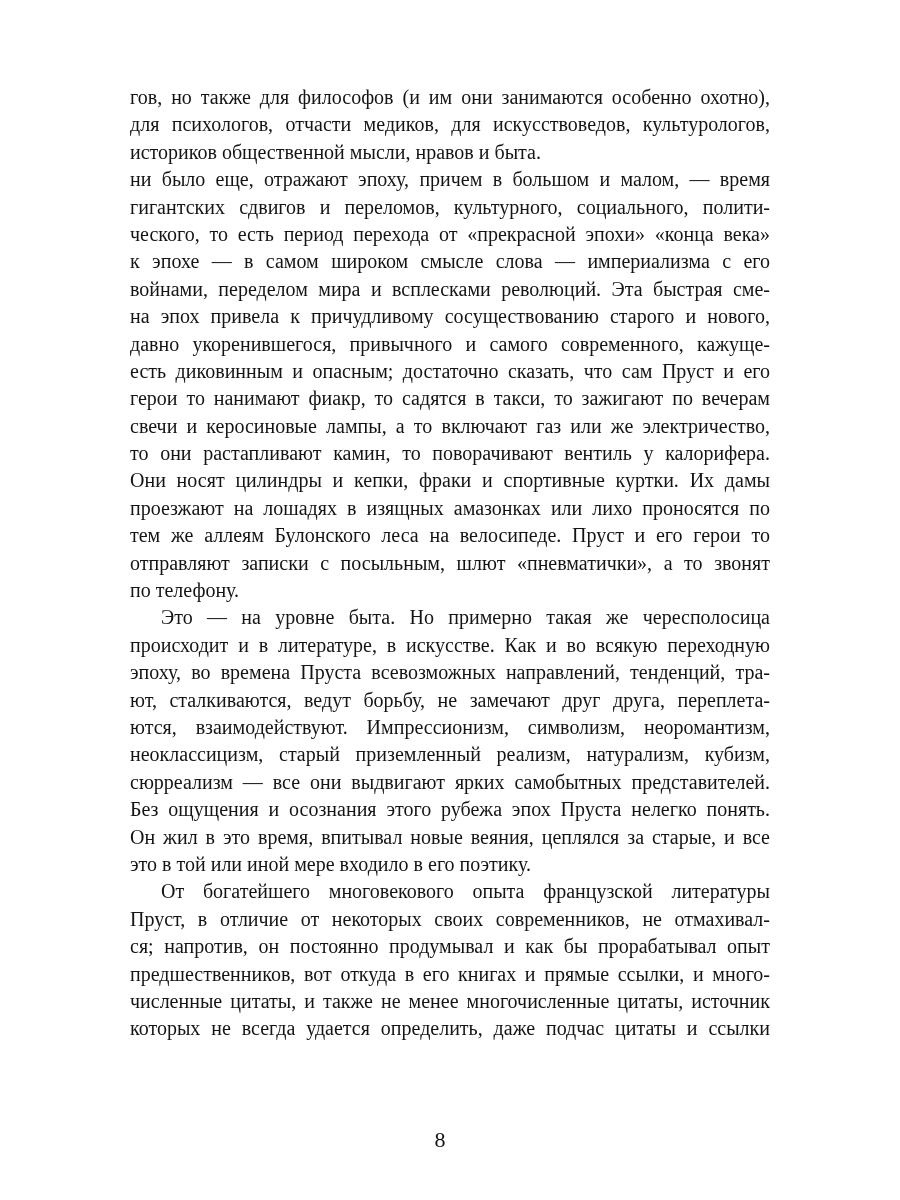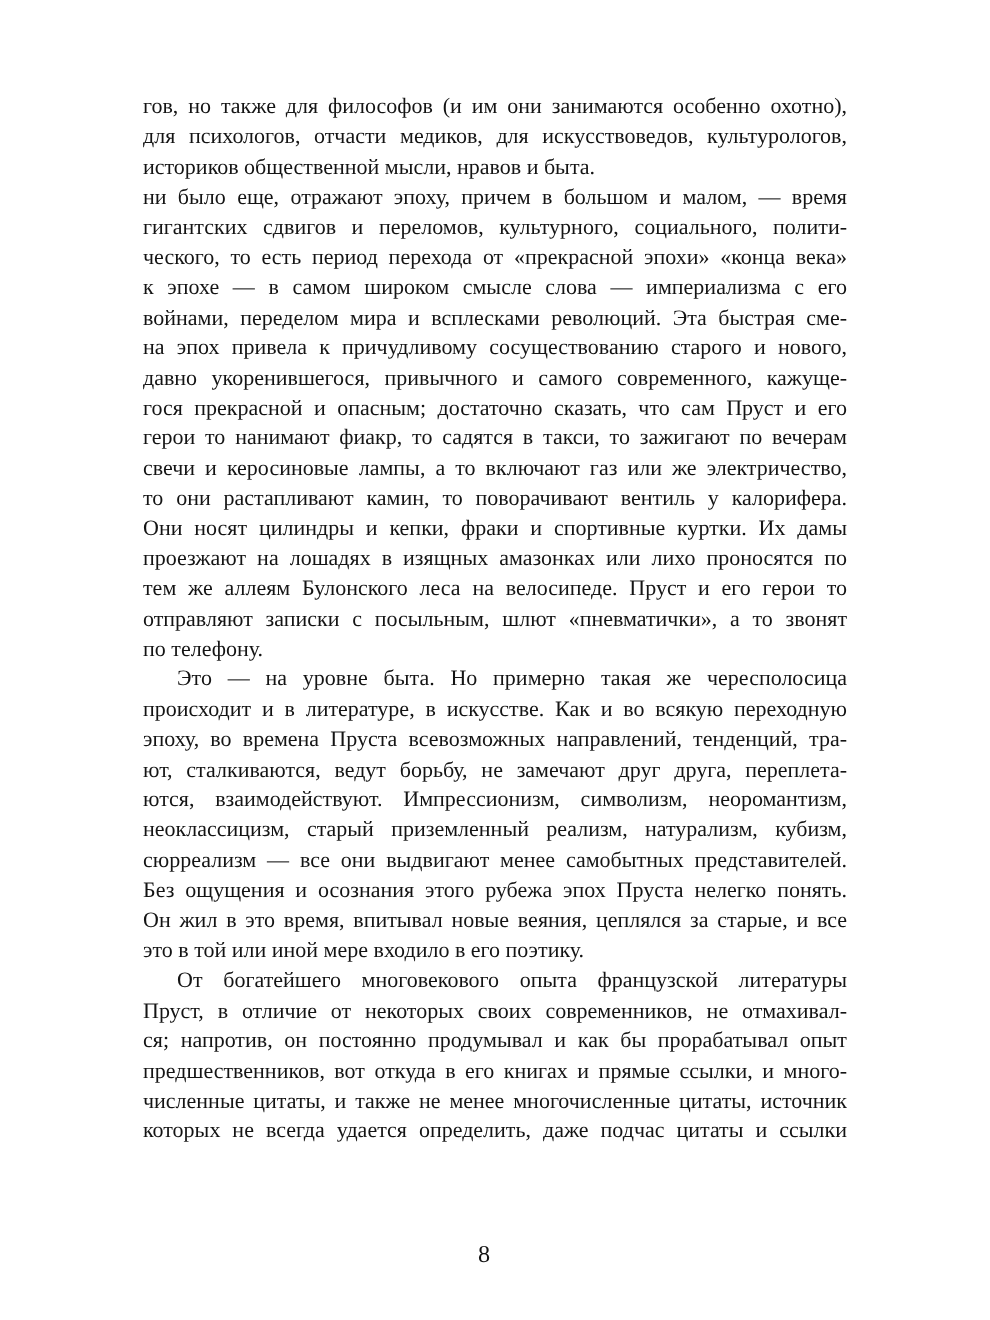--- a/index.html
+++ b/index.html
@@ -62,38 +62,38 @@
         <div class="line para-end">историков общественной мысли, нравов и быта.</div>
       </div>
       <div class="paragraph">
         <div class="line">ни было еще, отражают эпоху, причем в большом и малом, — время</div>
         <div class="line">гигантских сдвигов и переломов, культурного, социального, полити-</div>
         <div class="line">ческого, то есть период перехода от «прекрасной эпохи» «конца века»</div>
         <div class="line">к эпохе — в самом широком смысле слова — империализма с его</div>
         <div class="line">войнами, переделом мира и всплесками революций. Эта быстрая сме-</div>
         <div class="line">на эпох привела к причудливому сосуществованию старого и нового,</div>
         <div class="line">давно укоренившегося, привычного и самого современного, кажуще-</div>
-        <div class="line">гося прекрасной и опасным; достаточно сказать, что сам Пруст и его</div>
+        <div class="line">есть диковинным и опасным; достаточно сказать, что сам Пруст и его</div>
         <div class="line">герои то нанимают фиакр, то садятся в такси, то зажигают по вечерам</div>
         <div class="line">свечи и керосиновые лампы, а то включают газ или же электричество,</div>
         <div class="line">то они растапливают камин, то поворачивают вентиль у калорифера.</div>
         <div class="line">Они носят цилиндры и кепки, фраки и спортивные куртки. Их дамы</div>
         <div class="line">проезжают на лошадях в изящных амазонках или лихо проносятся по</div>
         <div class="line">тем же аллеям Булонского леса на велосипеде. Пруст и его герои то</div>
         <div class="line">отправляют записки с посыльным, шлют «пневматички», а то звонят</div>
         <div class="line para-end">по телефону.</div>
       </div>
       <div class="paragraph">
         <div class="line indent">Это — на уровне быта. Но примерно такая же чересполосица</div>
         <div class="line">происходит и в литературе, в искусстве. Как и во всякую переходную</div>
         <div class="line">эпоху, во времена Пруста всевозможных направлений, тенденций, тра-</div>
         <div class="line">ют, сталкиваются, ведут борьбу, не замечают друг друга, переплета-</div>
         <div class="line">ются, взаимодействуют. Импрессионизм, символизм, неоромантизм,</div>
         <div class="line">неоклассицизм, старый приземленный реализм, натурализм, кубизм,</div>
-        <div class="line">сюрреализм — все они выдвигают менее самобытных представителей.</div>
+        <div class="line">сюрреализм — все они выдвигают ярких самобытных представителей.</div>
         <div class="line">Без ощущения и осознания этого рубежа эпох Пруста нелегко понять.</div>
         <div class="line">Он жил в это время, впитывал новые веяния, цеплялся за старые, и все</div>
         <div class="line para-end">это в той или иной мере входило в его поэтику.</div>
       </div>
       <div class="paragraph">
         <div class="line indent">От богатейшего многовекового опыта французской литературы</div>
         <div class="line">Пруст, в отличие от некоторых своих современников, не отмахивал-</div>
         <div class="line">ся; напротив, он постоянно продумывал и как бы прорабатывал опыт</div>
         <div class="line">предшественников, вот откуда в его книгах и прямые ссылки, и много-</div>
         <div class="line">численные цитаты, и также не менее многочисленные цитаты, источник</div>

